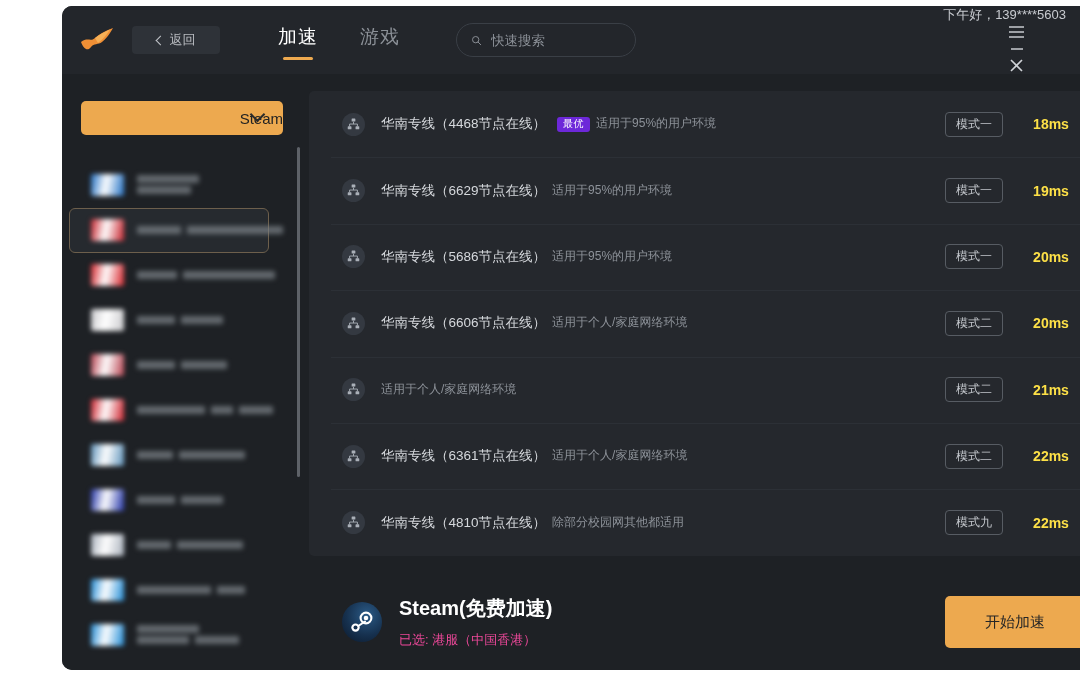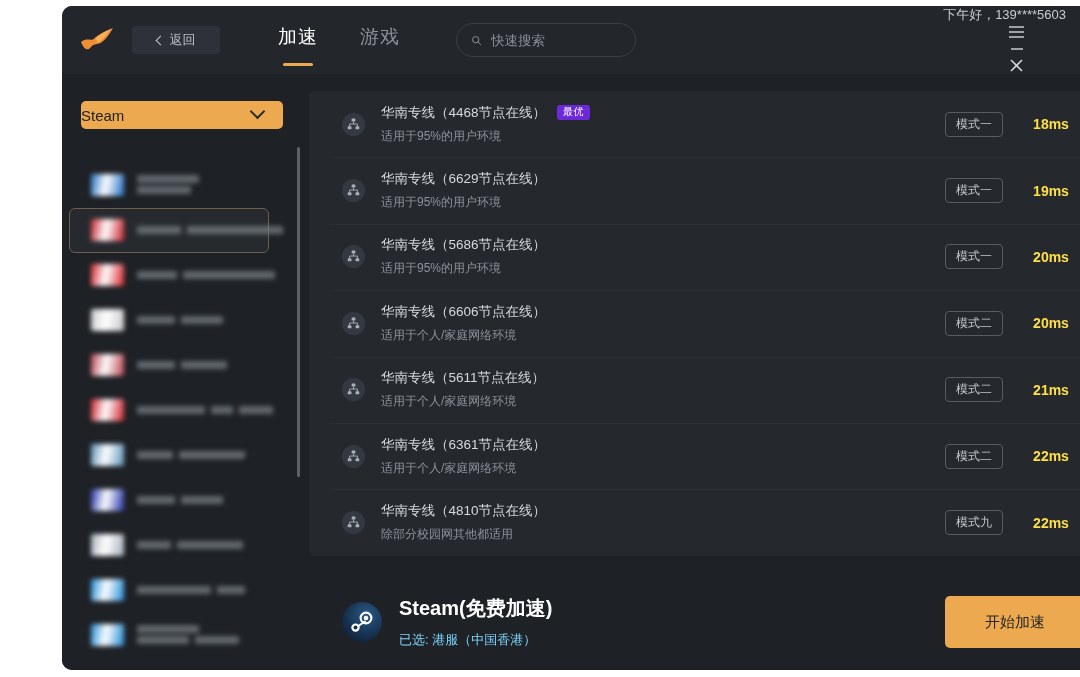--- a/index.html
+++ b/index.html
@@ -66,21 +66,21 @@
     gap: 42px;
     margin-left: 58px;
     height: 68px;
     padding-top: 18px;
   }
   .tab {
     position: relative;
     font-size: 19px;
     color: #8b9097;
     cursor: pointer;
-    padding-bottom: 16px;
+    padding-bottom: 10px;
     letter-spacing: 1px;
   }
   .tab.active { color: #ffffff; }
   .tab.active::after {
     content: "";
     position: absolute;
     left: 50%;
     transform: translateX(-50%);
     bottom: 0;
     width: 30px; height: 3px;
@@ -136,26 +136,26 @@
   #sidebar {
     position: absolute;
     left: 0; top: 68px;
     width: 238px; height: 596px;
     background: #1e2125;
   }
 
   .steam-select {
     position: absolute;
     left: 19px; top: 27px;
-    width: 202px; height: 28px;
+    width: 202px; height: 34px;
     background: #eda94f;
     border-radius: 5px;
     display: flex;
     align-items: center;
-    justify-content: flex-start;
+    justify-content: flex-end;
     cursor: pointer;
   }
   .steam-select-label {
     color: #232323;
     font-size: 15px;
     font-weight: 500;
   }
   .steam-chevron {
     position: absolute;
     right: 20px;
@@ -261,21 +261,21 @@
     background: #343941;
     display: flex;
     align-items: center;
     justify-content: center;
     flex: none;
   }
 
   .node-text {
     margin-left: 16px;
     display: flex;
-    flex-direction: column;
+    flex-direction: row;
     gap: 6px;
   }
   .node-title-line {
     display: flex;
     align-items: center;
     gap: 11px;
   }
   .node-title {
     color: #d5d8dc;
     font-size: 13.5px;
@@ -344,21 +344,21 @@
     display: flex;
     flex-direction: column;
     gap: 9px;
   }
   .footer-title {
     color: #ffffff;
     font-size: 20px;
     font-weight: 700;
   }
   .footer-sub {
-    color: #7dd3fc;
+    color: #ec4899;
     font-size: 13px;
   }
   .start-btn {
     margin-left: auto;
     margin-right: 14px;
     width: 140px; height: 52px;
     background: #eda94f;
     border-radius: 5px;
     color: #262626;
     font-size: 15px;
@@ -624,23 +624,20 @@
         <div class="node-row">
           <div class="node-icon">
             <svg width="13" height="13" viewBox="0 0 14 14">
               <rect x="5" y="0.6" width="4" height="3.2" rx="0.6" fill="#aab0b8"></rect>
               <rect x="0.8" y="9" width="4" height="3.2" rx="0.6" fill="#aab0b8"></rect>
               <rect x="9.2" y="9" width="4" height="3.2" rx="0.6" fill="#aab0b8"></rect>
               <path d="M7 4 V6.5 M2.8 9 V6.5 H11.2 V9" stroke="#aab0b8" stroke-width="1" fill="none"></path>
             </svg>
           </div>
           <div class="node-text">
-            <div class="node-title-line">
-              <div class="node-title">华南专线（5611节点在线）</div>
-            </div>
             <div class="node-sub">适用于个人/家庭网络环境</div>
           </div>
           <div class="node-mode">模式二</div>
           <div class="node-latency">21ms</div>
         </div>
         <div class="node-row">
           <div class="node-icon">
             <svg width="13" height="13" viewBox="0 0 14 14">
               <rect x="5" y="0.6" width="4" height="3.2" rx="0.6" fill="#aab0b8"></rect>
               <rect x="0.8" y="9" width="4" height="3.2" rx="0.6" fill="#aab0b8"></rect>

